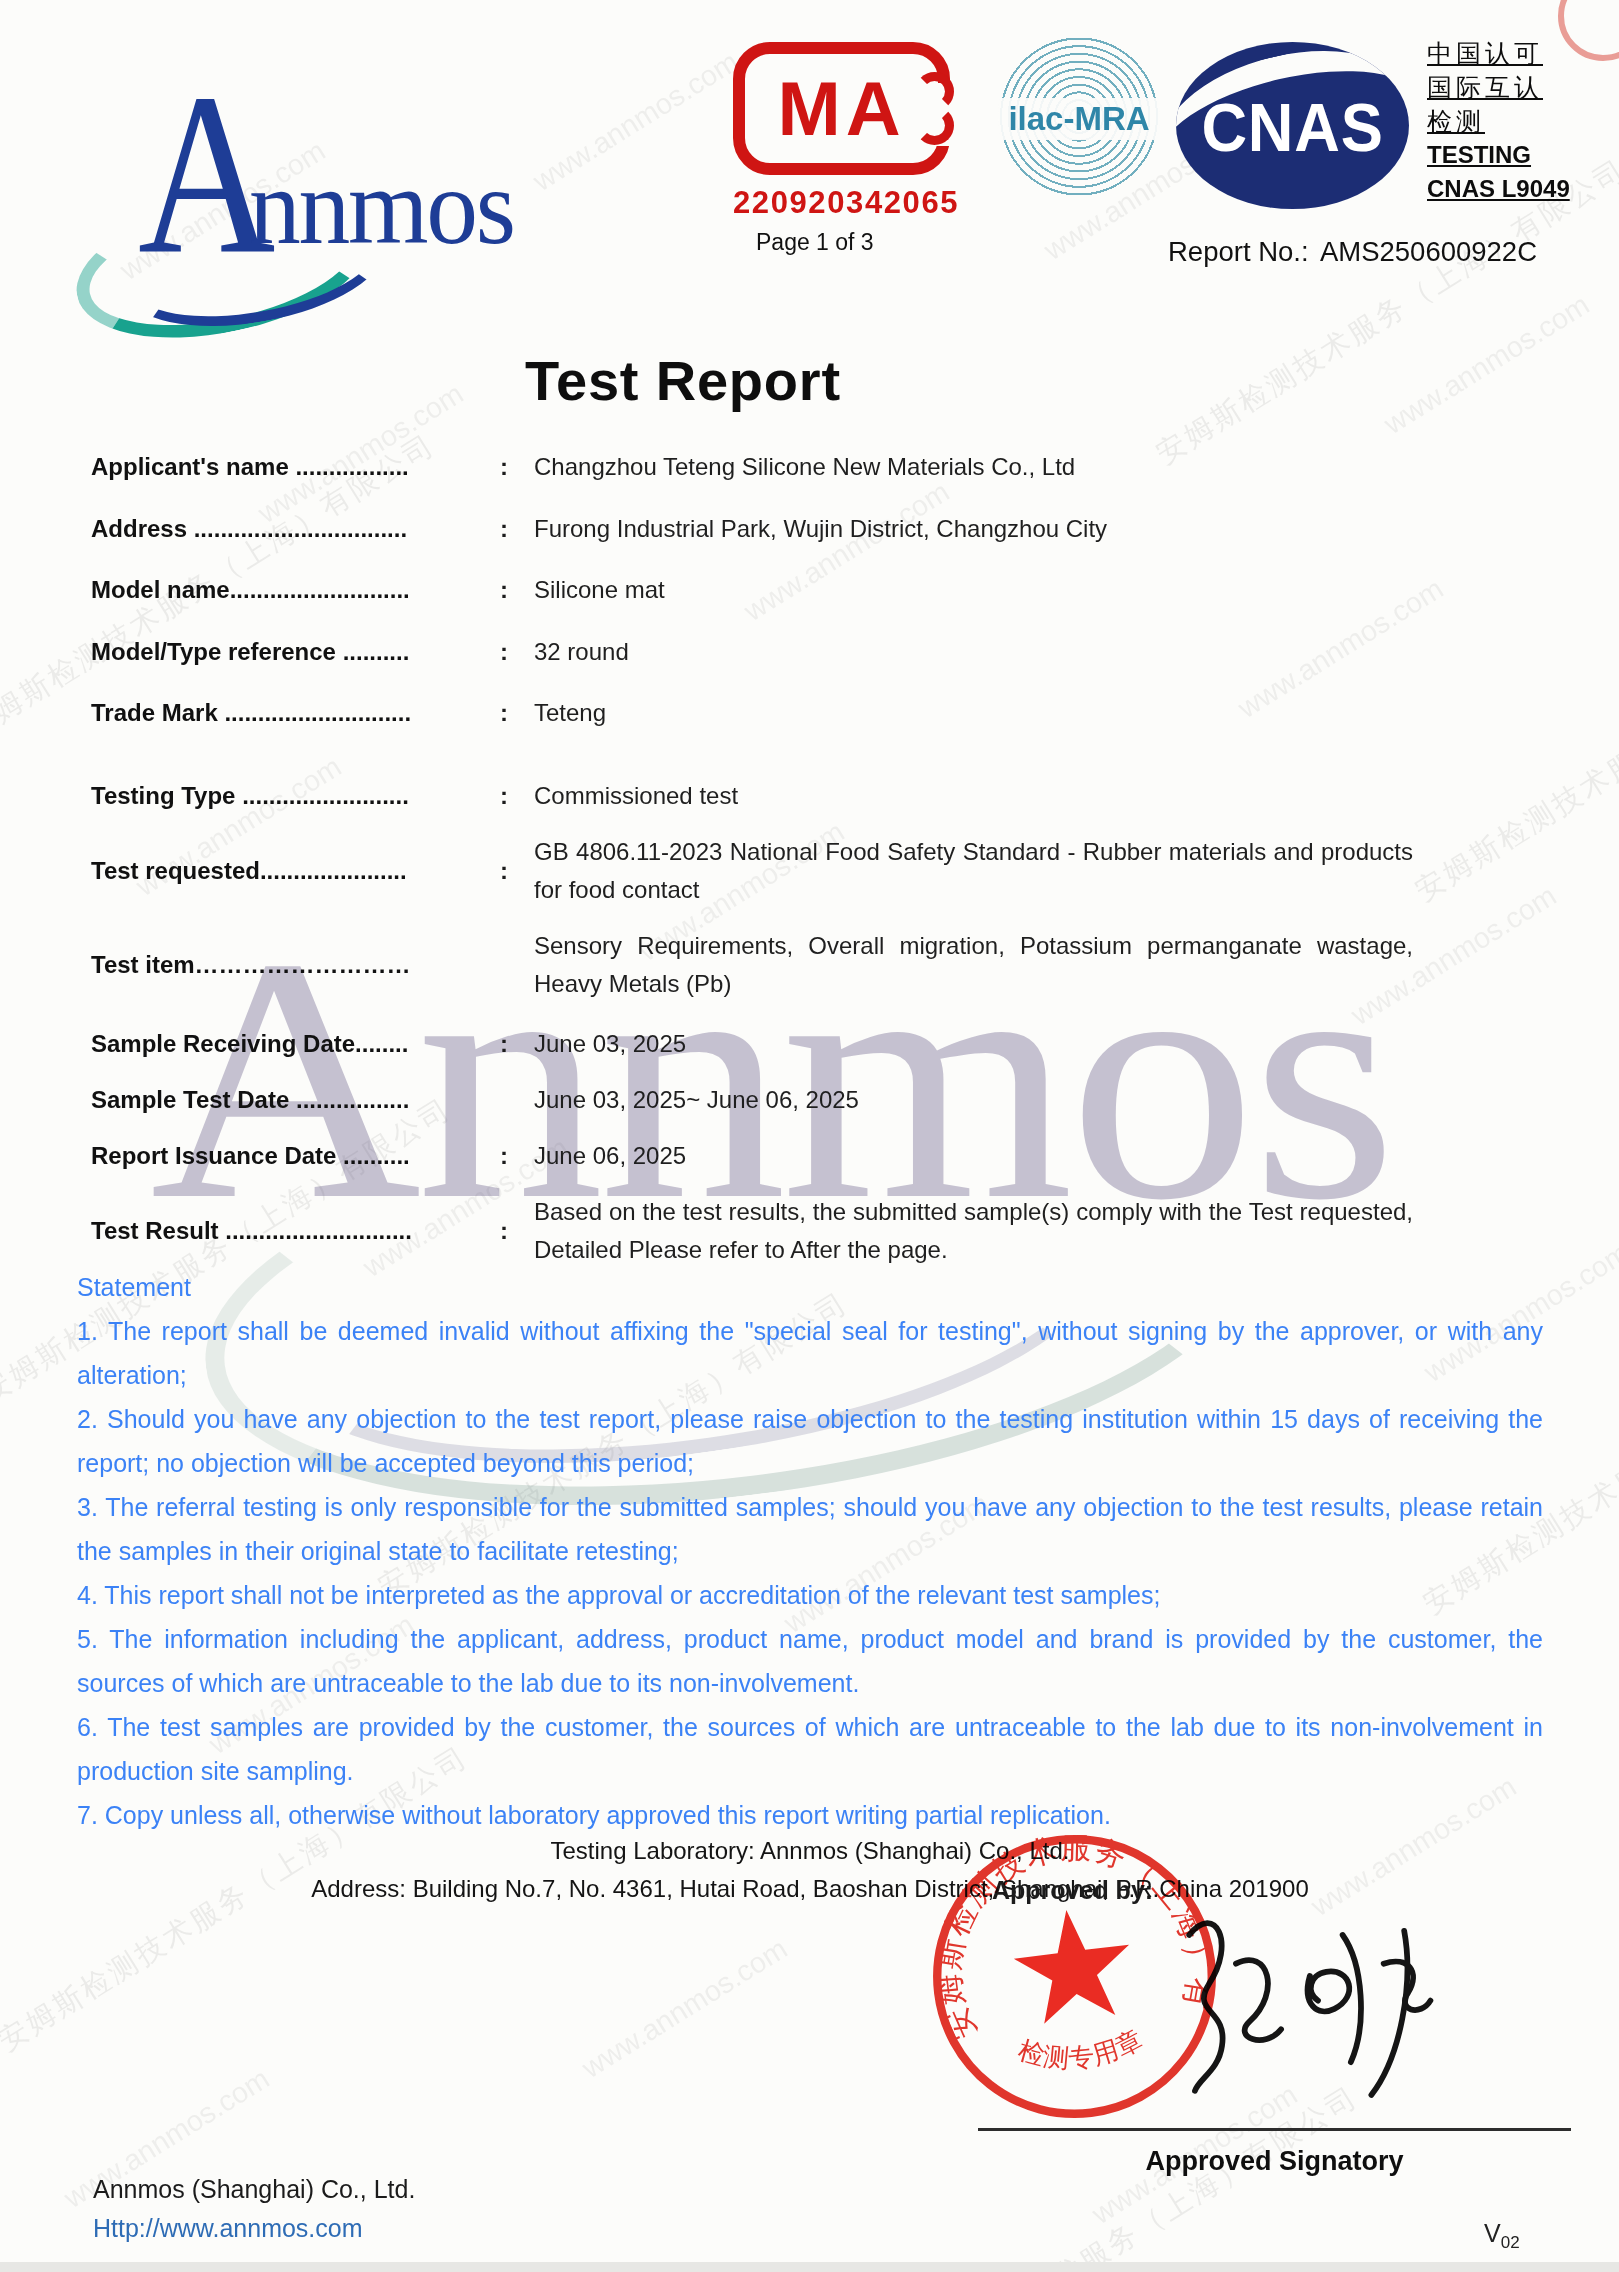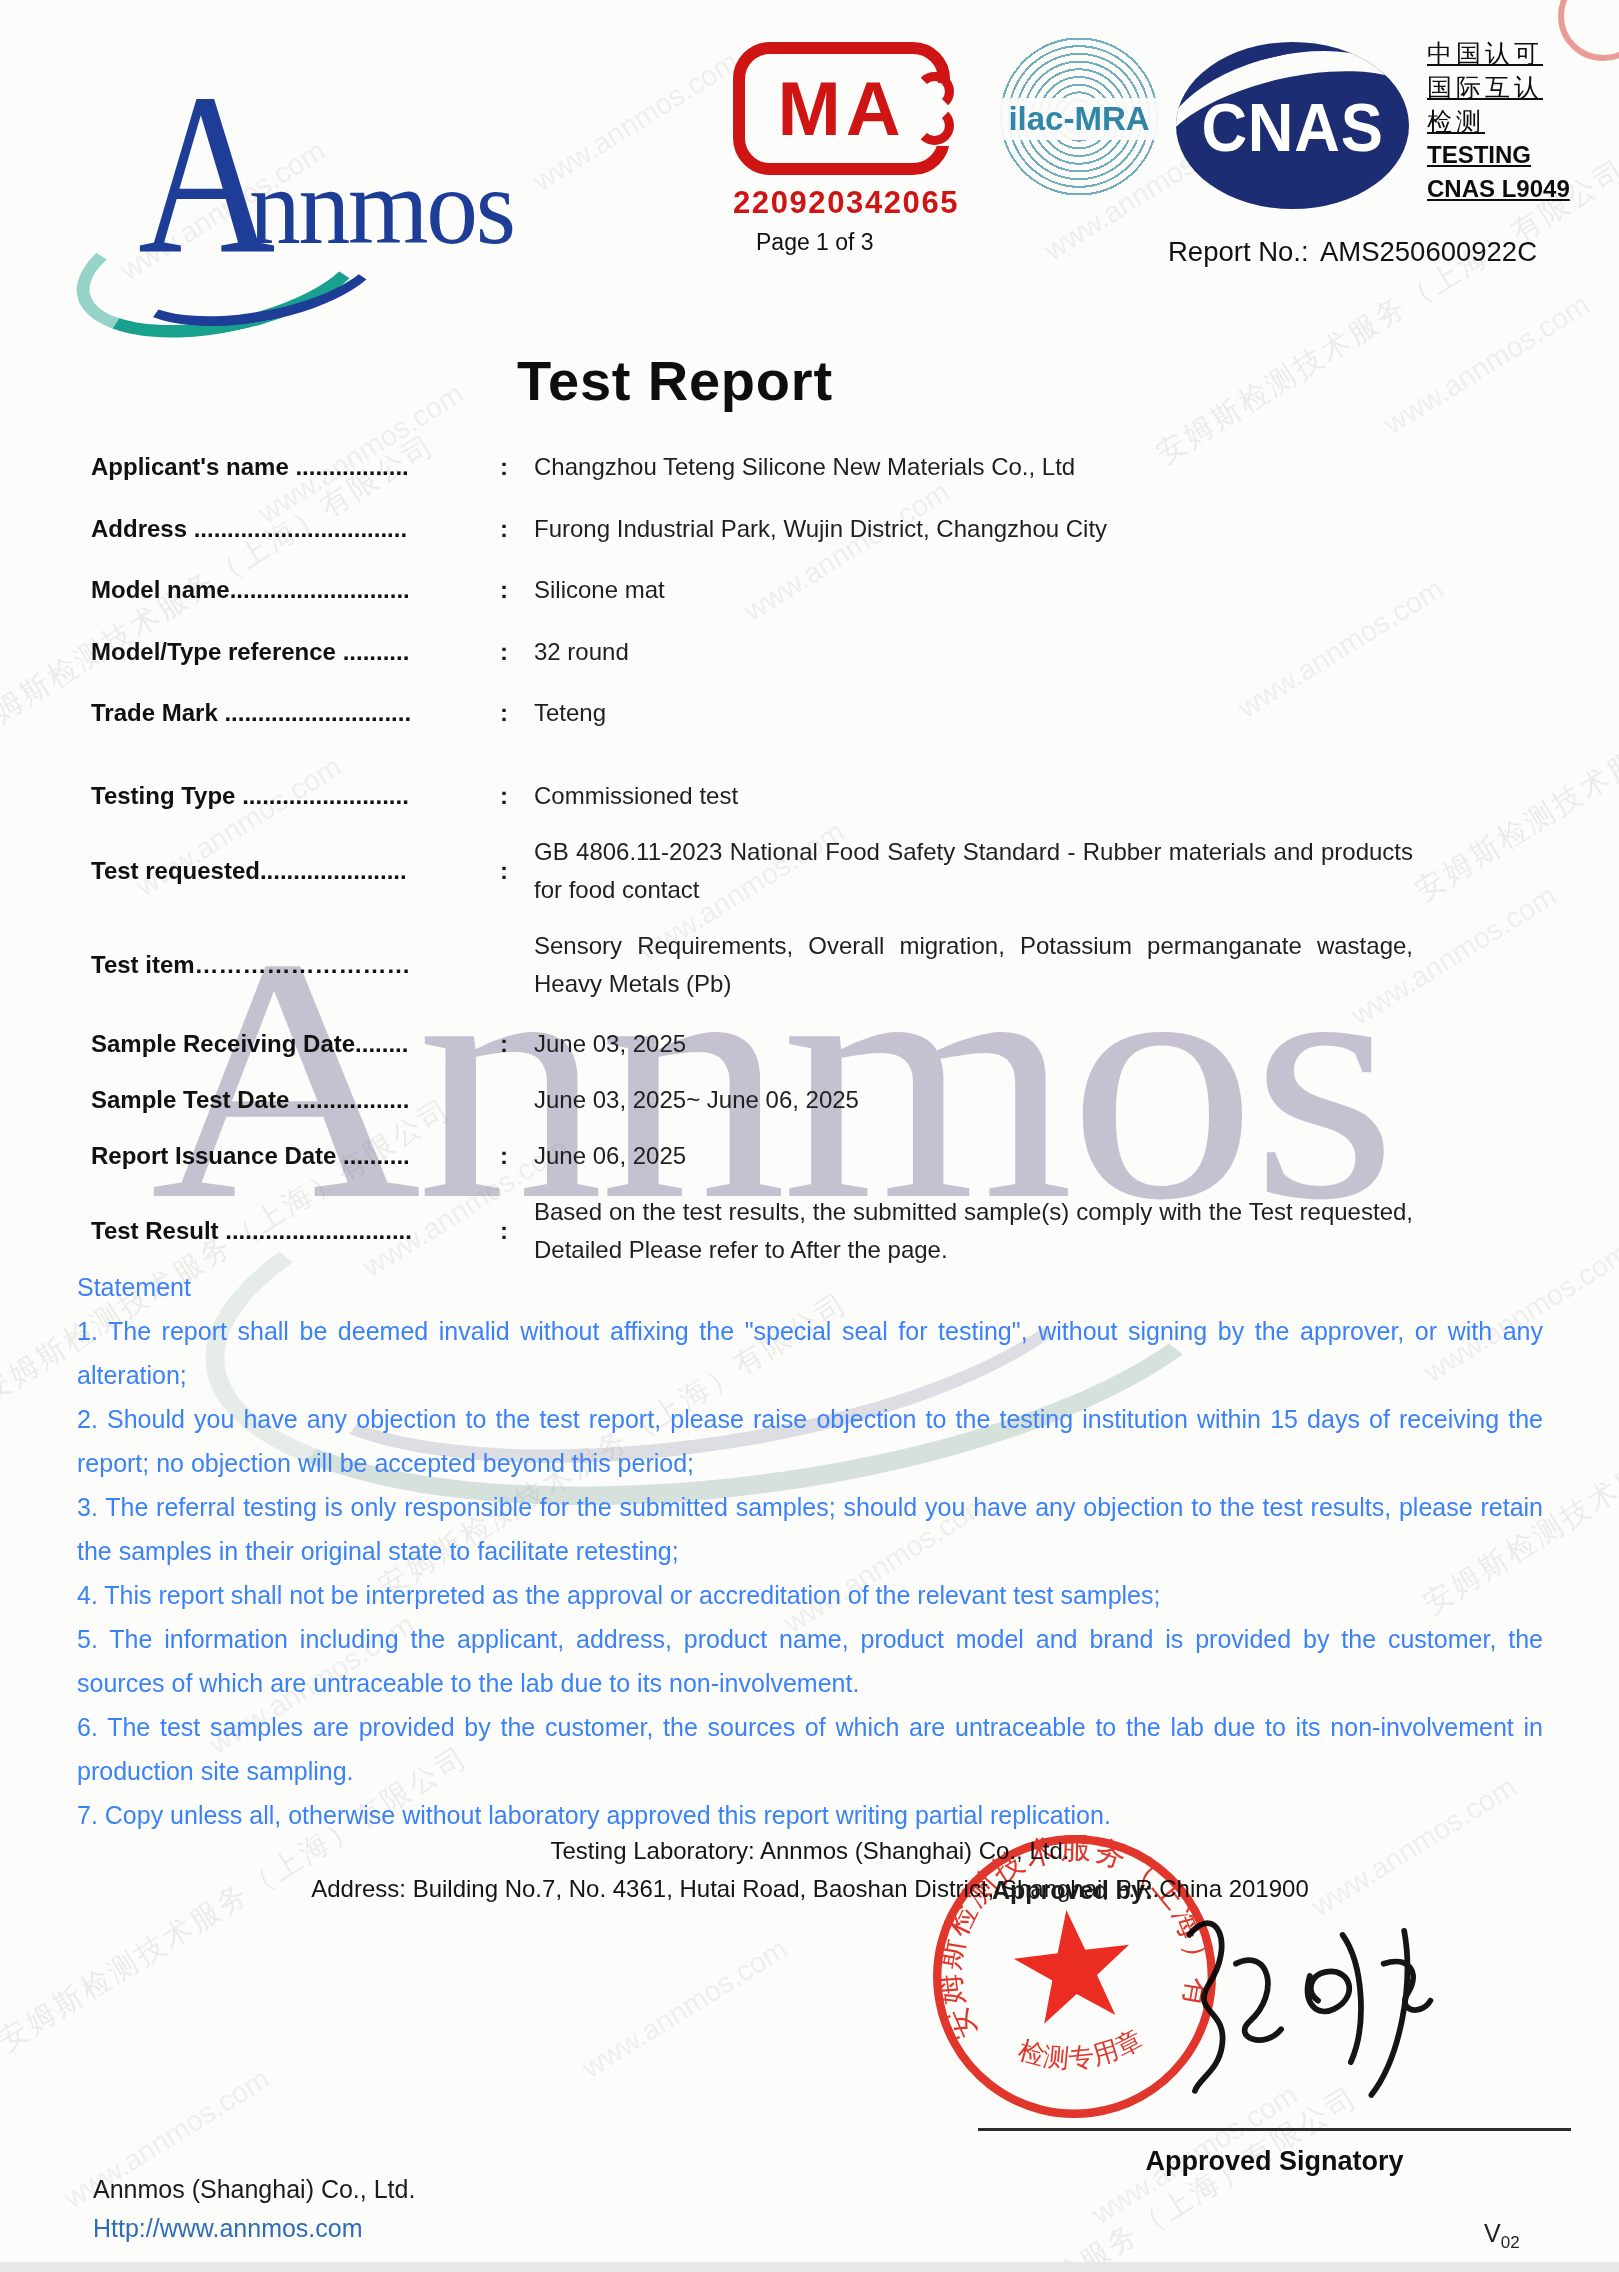--- a/index.html
+++ b/index.html
@@ -97,21 +97,21 @@
   .accr .cjk { letter-spacing:4px; }
   .accr .en { font-weight:700; font-size:24px; letter-spacing:0; }
 
   .report-no { position:absolute; left:1168px; top:236px; font-size:27.5px; z-index:2; color:#111; }
   .report-no .val { margin-left:11.3px; }
 
   .corner-mark { position:absolute; right:-27.5px; top:-29px; width:78px; height:78px;
     border:6.5px solid rgba(214,62,50,0.5); border-radius:50%; z-index:2; }
 
   
-  .title { position:absolute; left:4px; top:348px; width:1342px; text-align:center; z-index:2;
+  .title { position:absolute; left:12px; top:348px; width:1342px; text-align:center; z-index:2;
     font-size:56px; font-weight:700; letter-spacing:0.8px; color:#0e0e0e; }
 
   
   .fields { position:absolute; left:91px; top:448px; width:1458px; z-index:2; font-size:24px; }
   .fgroup2 { margin-top:45px; }
   .fgroup3 { margin-top:22px; }
   .frow { display:flex; align-items:center; margin-bottom:23.5px; min-height:33px; }
   .frow .lbl { width:409px; flex:none; font-weight:700; color:#111; }
   .frow .sep { width:34px; flex:none; font-weight:700; }
   .frow .val { flex:1; max-width:879px; line-height:38px; text-align:justify; color:#1f1f1f; }

